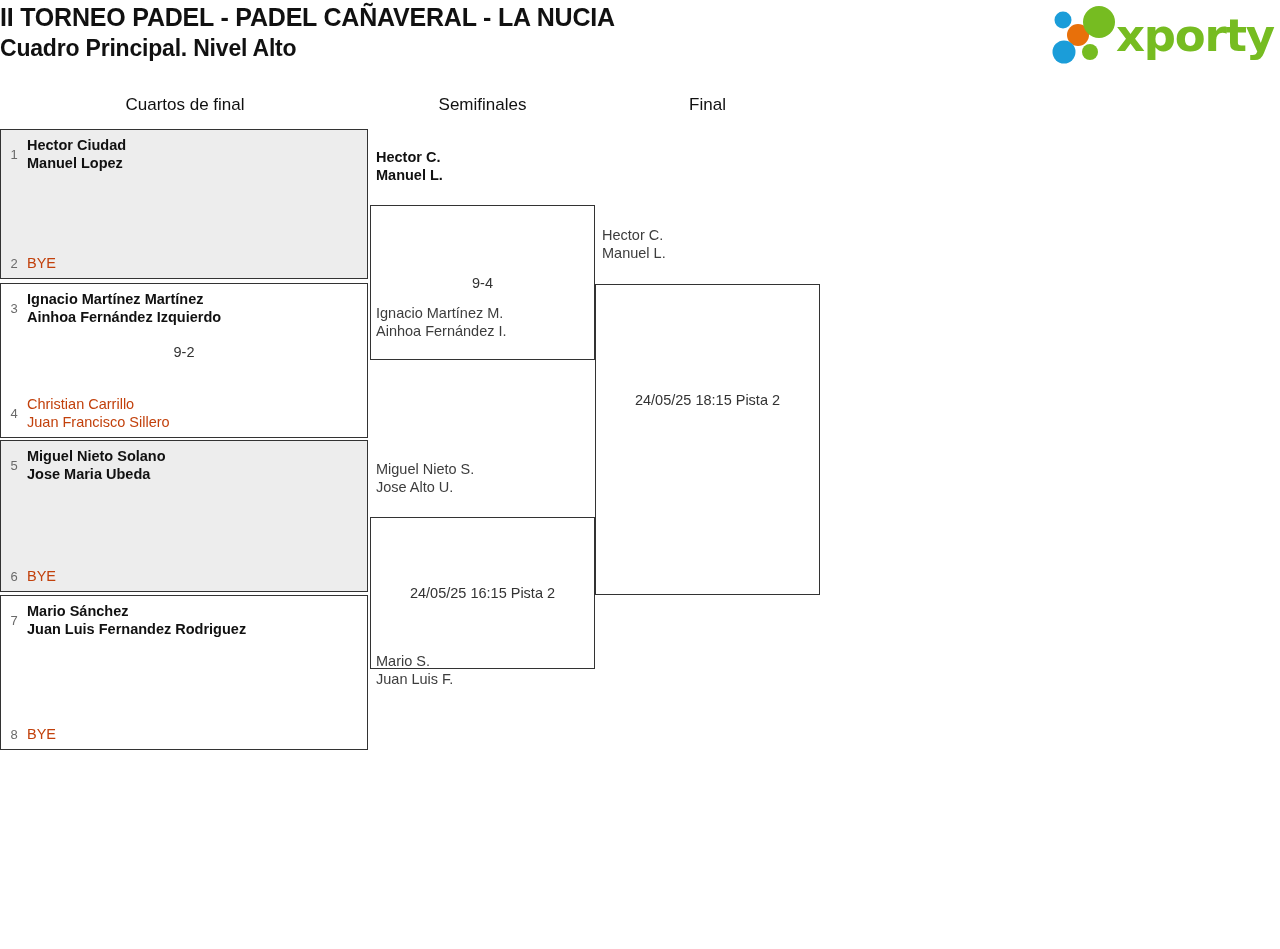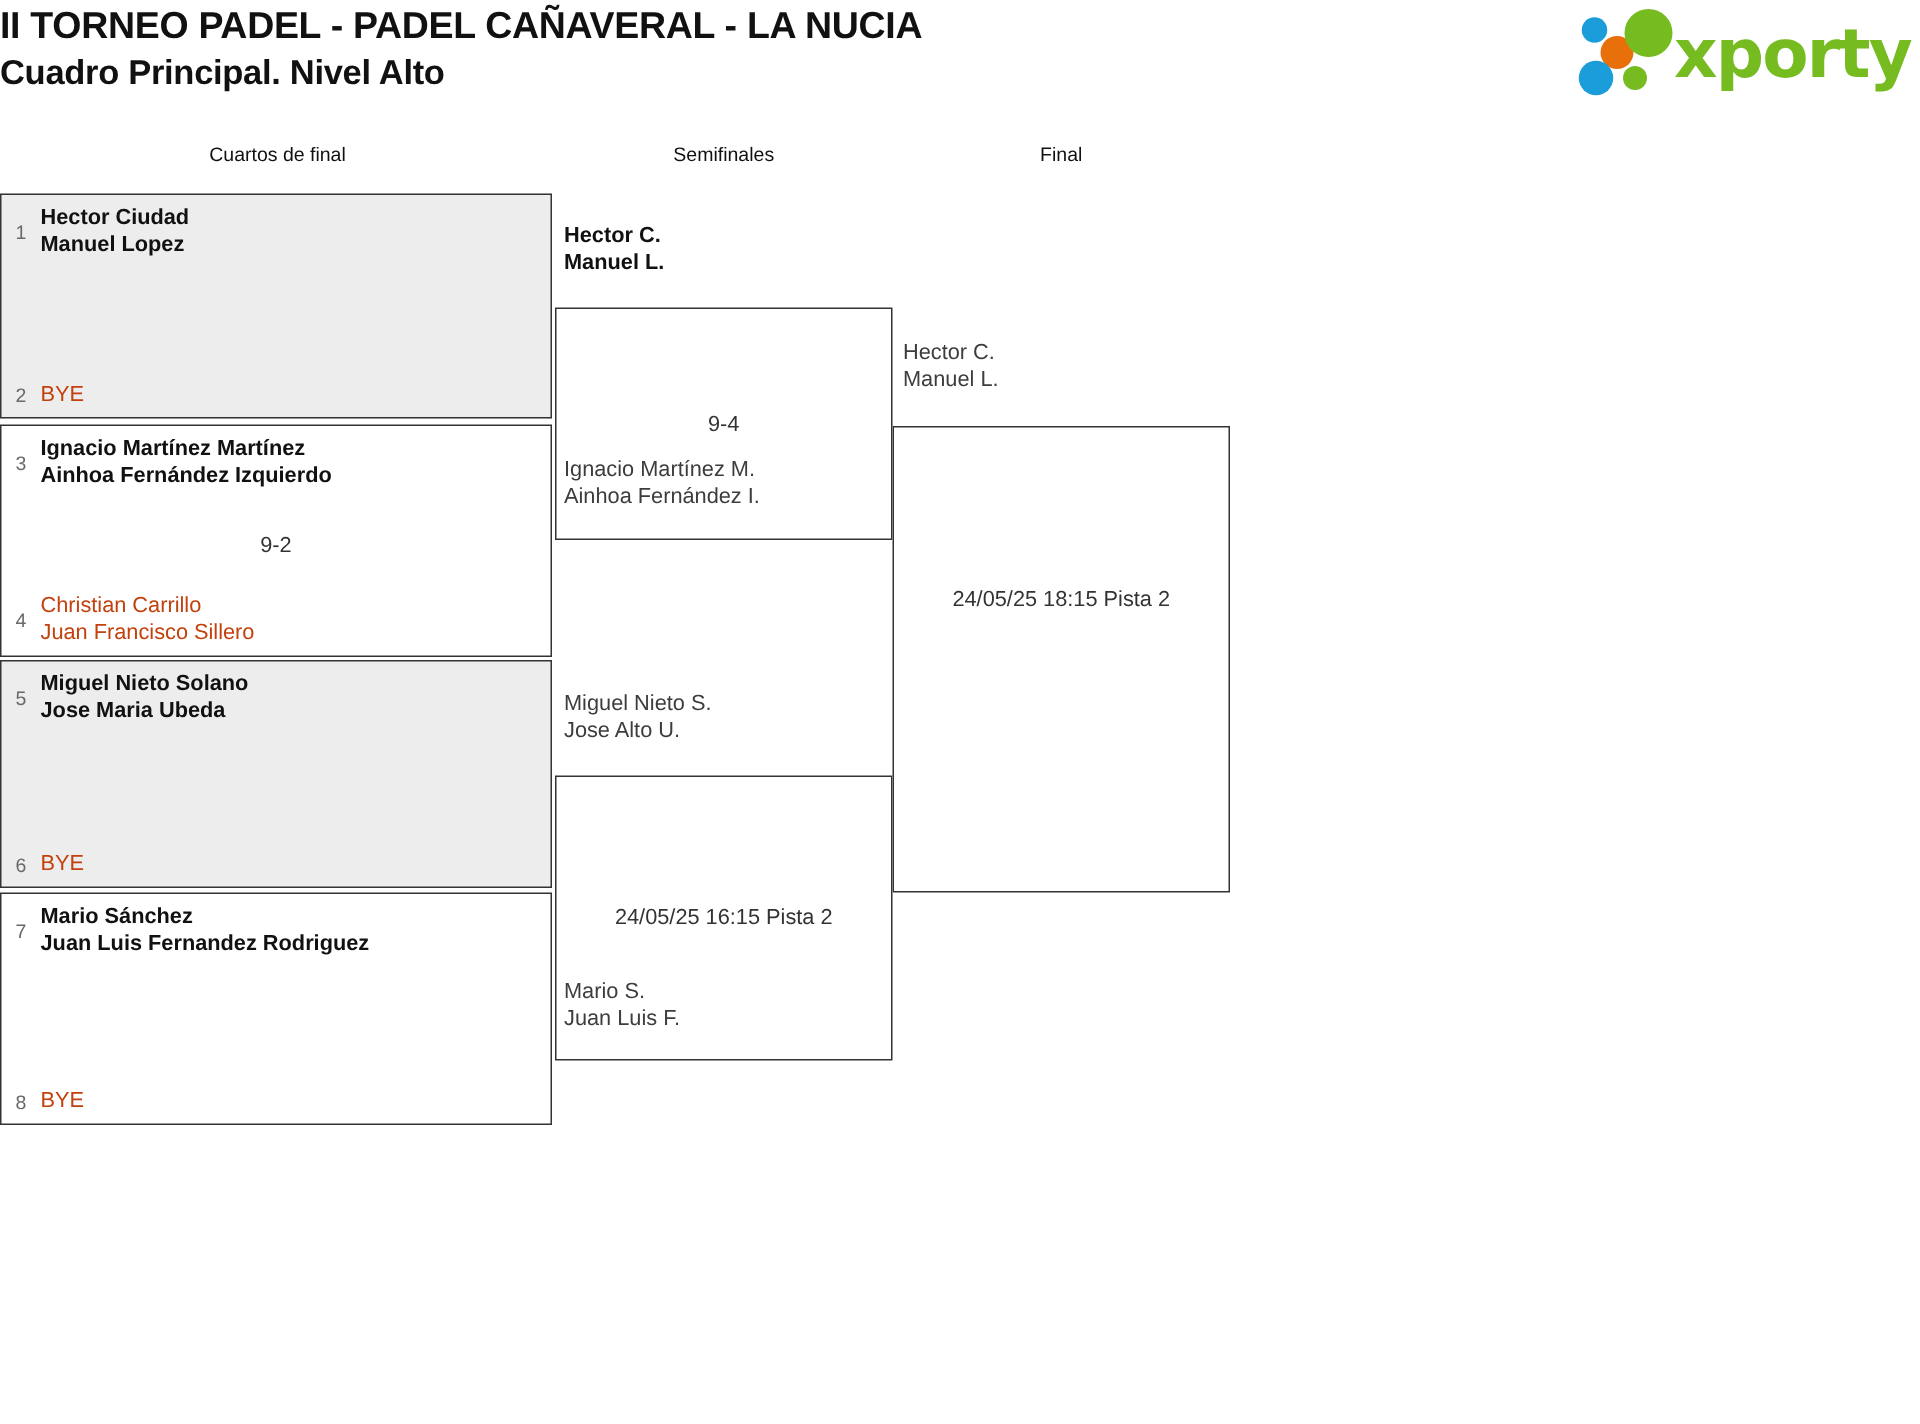--- a/index.html
+++ b/index.html
@@ -64,21 +64,21 @@
     color: #76bc21;
     letter-spacing: -1.2px;
     line-height: 58px;
     font-family: "DejaVu Sans", sans-serif;
   }
 
   
   .round-header {
     position: absolute;
     top: 95px;
-    font-size: 13px;
+    font-size: 17px;
     color: #111111;
     text-align: center;
     white-space: nowrap;
   }
   #rh-0 { left: 0px;   width: 370px; }
   #rh-1 { left: 370px; width: 225px; }
   #rh-2 { left: 595px; width: 225px; }
 
   
   #bracket {
@@ -146,21 +146,21 @@
   
   .sf-box {
     position: absolute;
     left: 370px;
     width: 225px;
     border: 1px solid #333333;
     box-sizing: border-box;
     background: #ffffff;
   }
   .sf-0 { top: 205px; height: 155px; }
-  .sf-1 { top: 517px; height: 190px; }
+  .sf-1 { top: 517px; height: 152px; }
 
   .sf-label {
     position: absolute;
     left: 0; right: 0;
     top: 50%;
     transform: translateY(-50%);
     text-align: center;
     font-size: 14.5px;
     color: #333333;
     white-space: nowrap;
@@ -253,21 +253,21 @@
   </div>
 
   <div class="qf-block qf-1 plain">
     <div class="slot slot-top">
       <span class="seed">3</span>
       <span class="names winner">
         <span class="nm">Ignacio Martínez Martínez</span>
         <span class="nm">Ainhoa Fernández Izquierdo</span>
       </span>
     </div>
-    <div class="qf-score" style="top:72px;">9-2</div>
+    <div class="qf-score" style="top:60px;">9-2</div>
     <div class="slot slot-bottom">
       <span class="seed">4</span>
       <span class="names">
         <span class="nm">Christian Carrillo</span>
         <span class="nm">Juan Francisco Sillero</span>
       </span>
     </div>
   </div>
 
   <div class="qf-block qf-2 shaded">

